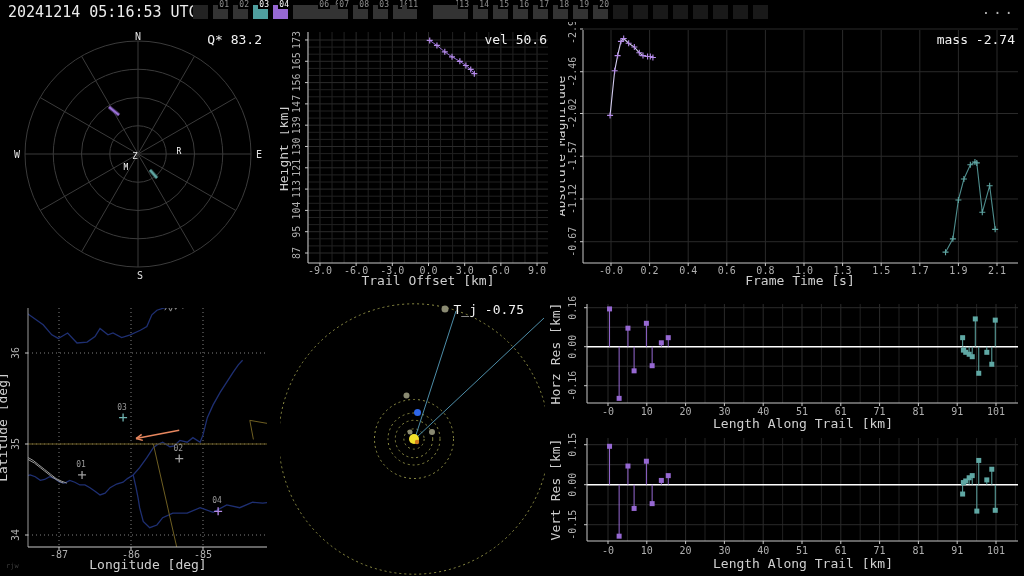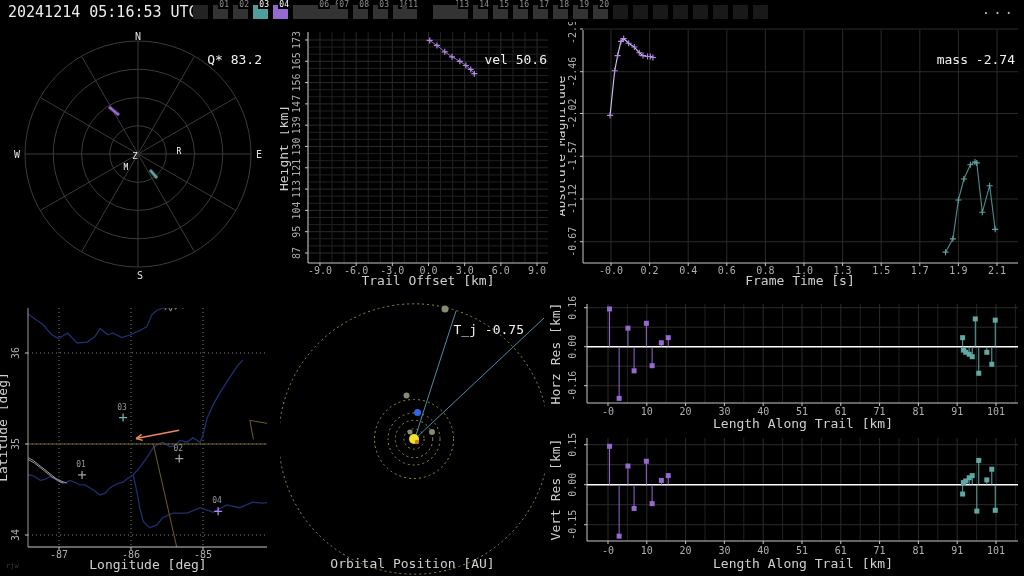--- a/index.html
+++ b/index.html
@@ -18,21 +18,21 @@
   #overflow{position:absolute;right:8px;top:1px;font-size:14px;color:#b5b5b5;letter-spacing:3px;cursor:default;}
   .panel{position:absolute;}
   .panel svg{position:absolute;left:0;top:0;}
   #polar-panel{left:0;top:22px;width:280px;height:273px;}
   #height-panel{left:280px;top:22px;width:280px;height:273px;}
   #mag-panel{left:560px;top:22px;width:464px;height:273px;}
   #map-panel{left:0;top:295px;width:280px;height:281px;}
   #orbit-panel{left:280px;top:295px;width:265px;height:281px;}
   #horz-panel{left:545px;top:295px;width:479px;height:137px;}
   #vert-panel{left:545px;top:432px;width:479px;height:144px;}
-  .corner{position:absolute;font-size:13px;color:#f2f2f2;white-space:pre;margin-top:20px;}
+  .corner{position:absolute;font-size:13px;color:#f2f2f2;white-space:pre;}
   #polar-corner{right:18px;top:10px;}
   #height-corner{right:13px;top:10px;}
   #mag-corner{right:9px;top:10px;}
   #orbit-corner{right:21px;top:7px;}
   .ptitle{position:absolute;left:0;width:100%;text-align:center;font-size:13px;color:#cfcfcf;white-space:pre;}
   #polar-title{top:256px;}
   #orbit-title{top:261px;}
 </style>
 </head>
 <body>
@@ -404,21 +404,20 @@
       <line x1="136" y1="143" x2="264" y2="23" stroke="#4d8da8" stroke-width="1"></line>
       <circle cx="130" cy="137" r="2.5" fill="#8a8a72"></circle>
       <circle cx="152" cy="137" r="3" fill="#8a8a72"></circle>
       <circle cx="137.5" cy="117.5" r="3.5" fill="#2e66e8"></circle>
       <circle cx="126.5" cy="100.5" r="3" fill="#8a8a72"></circle>
       <circle cx="165" cy="14" r="3.5" fill="#8a8a72"></circle>
       <circle cx="134" cy="144" r="5" fill="#f2e12c"></circle>
       <circle cx="137" cy="147" r="2.2" fill="#cf7a1e"></circle>
     </svg>
   <div class="corner" id="orbit-corner">T_j -0.75</div>
-  <div class="ptitle" id="orbit-title">Orbital Position [AU]</div>
 </div>
 
 <div class="panel" id="horz-panel">
   <svg id="horz-svg" width="479" height="137">
       <line x1="63" y1="9" x2="63" y2="108" stroke="#2a2a2a" stroke-width="1"></line>
       <line x1="82.4" y1="9" x2="82.4" y2="108" stroke="#212121" stroke-width="1"></line>
       <line x1="101.8" y1="9" x2="101.8" y2="108" stroke="#2a2a2a" stroke-width="1"></line>
       <line x1="121.19999999999999" y1="9" x2="121.19999999999999" y2="108" stroke="#212121" stroke-width="1"></line>
       <line x1="140.6" y1="9" x2="140.6" y2="108" stroke="#2a2a2a" stroke-width="1"></line>
       <line x1="160" y1="9" x2="160" y2="108" stroke="#212121" stroke-width="1"></line>

